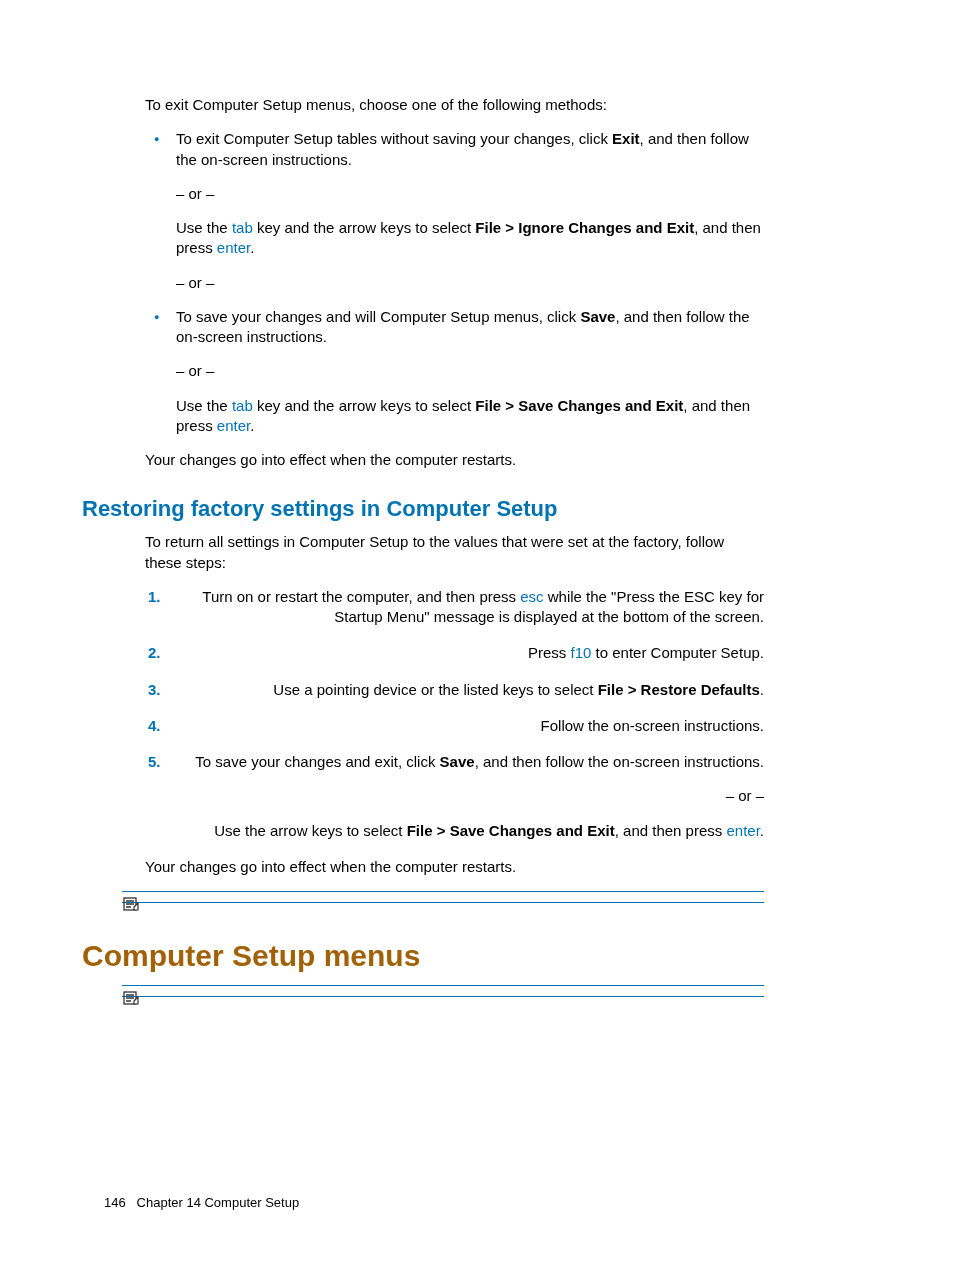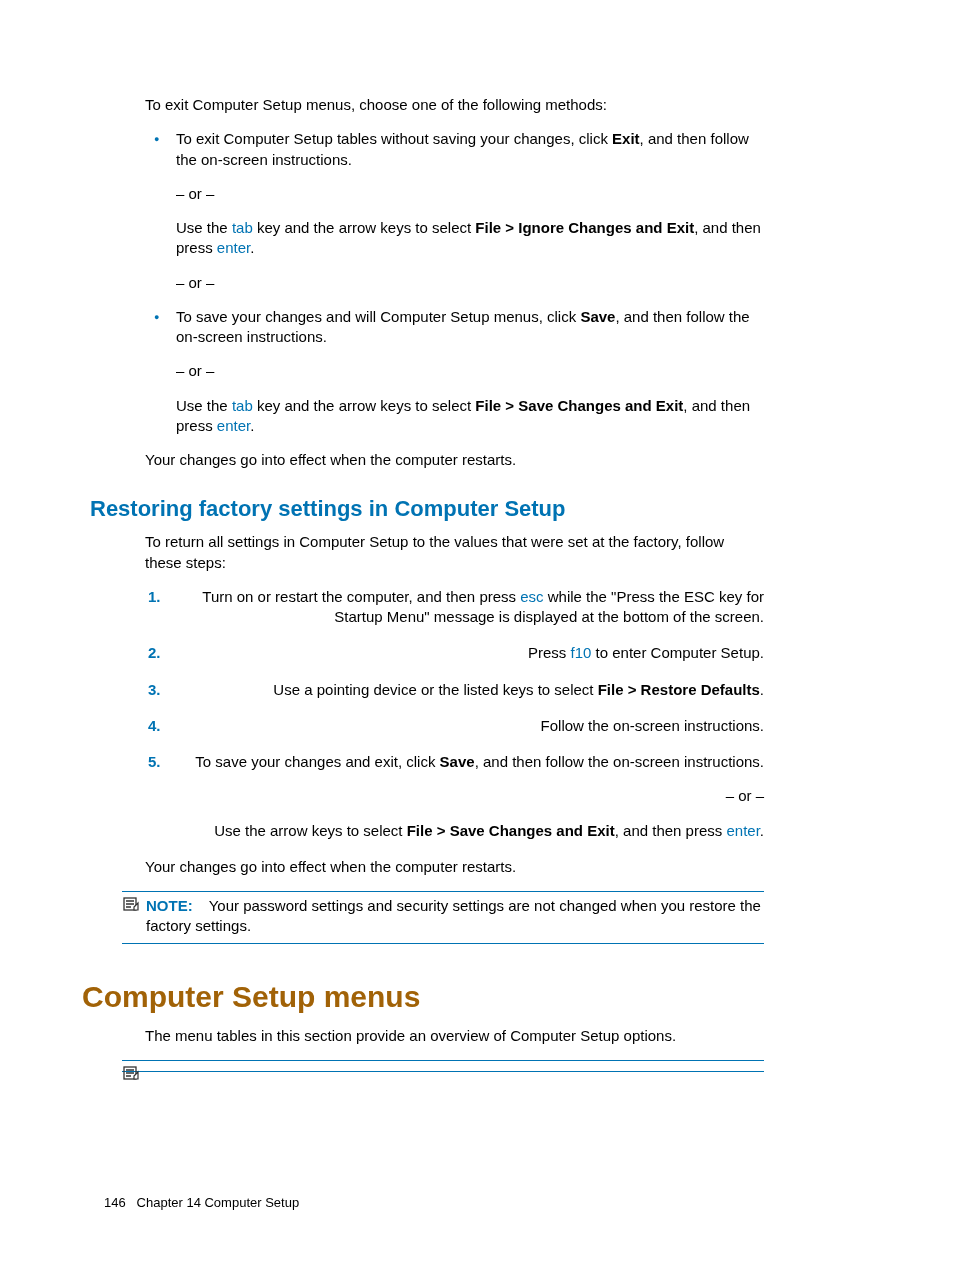--- a/index.html
+++ b/index.html
@@ -40,21 +40,21 @@
     top: 4px;
   }
   .sub { margin: 14px 0 14px 0; }
   .or { margin: 14px 0; }
   .keytext { color: #0073b3; }
   strong { font-weight: bold; }
   h2.blue {
     color: #0073b3;
     font-size: 22px;
     font-weight: bold;
-    margin: 26px 0 10px 8px;
+    margin: 26px 0 10px 0;
   }
   h1.blue {
     color: #a16207;
     font-size: 30px;
     font-weight: bold;
     margin: 36px 0 12px 0;
   }
   .note-block {
     margin-left: 40px;
     border-top: 1px solid #0073b3;
@@ -165,28 +165,24 @@
   <p class="indent1">Your changes go into effect when the computer restarts.</p>
 
   <div class="note-block">
     <span class="note-icon">
       <svg viewBox="0 0 18 16" width="18" height="16">
           <rect x="2" y="2" width="12" height="12" fill="none" stroke="#333" stroke-width="1.3"></rect>
           <path d="M4 5h8M4 8h8M4 11h5" stroke="#333" stroke-width="1.3"></path>
           <path d="M12 11l4-4v7h-4z" fill="#fff" stroke="#333" stroke-width="1.2"></path>
         </svg>
     </span>
-    <div class="note-text">
-      <span class="note-label">NOTE:</span><span>Your password settings and security settings are not changed when you restore the factory settings.</span>
-    </div>
   </div>
 
   <h1 class="blue">Computer Setup menus</h1>
 
-  <p class="indent1">The menu tables in this section provide an overview of Computer Setup options.</p>
 
   <div class="note-block">
     <span class="note-icon">
       <svg viewBox="0 0 18 16" width="18" height="16">
           <rect x="2" y="2" width="12" height="12" fill="none" stroke="#333" stroke-width="1.3"></rect>
           <path d="M4 5h8M4 8h8M4 11h5" stroke="#333" stroke-width="1.3"></path>
           <path d="M12 11l4-4v7h-4z" fill="#fff" stroke="#333" stroke-width="1.2"></path>
         </svg>
     </span>
   </div>

